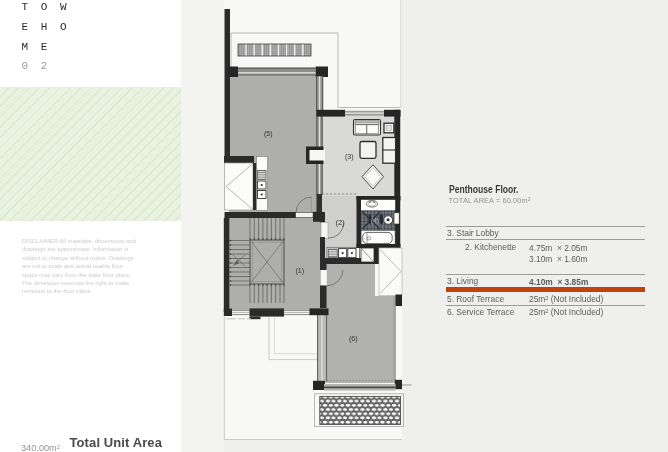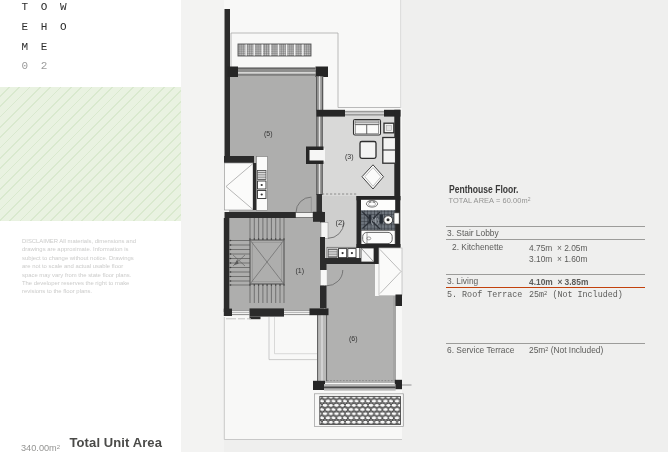--- a/index.html
+++ b/index.html
@@ -28,36 +28,36 @@
 <div class="abs" style="left:448.5px;top:195.5px;font-size:7.4px;color:#939392;letter-spacing:0.1px;">TOTAL AREA = 60.00m<span style="font-size:5px;vertical-align:2px;">2</span></div>
 
 <div class="abs" style="left:446px;top:225.5px;width:199px;font-size:8.4px;color:#5c5c5a;">
 
   <div style="height:12.5px;border-top:1px solid #9c9c9a;position:relative;">
       <span style="position:absolute;left:1px;top:1.8px;">3. Stair Lobby</span>
       <span style="position:absolute;left:83px;top:16px;">4.75m &nbsp;× 2.05m</span>
     </div>
 
   <div style="height:12.5px;border-top:1px solid #9c9c9a;position:relative;">
-      <span style="position:absolute;left:6px;top:1.8px;">2. Kitchenette</span>
+      <span style="position:absolute;left:19px;top:1.8px;">2. Kitchenette</span>
       <span style="position:absolute;left:83px;top:1.8px;margin-top:12px;">3.10m &nbsp;× 1.60m</span>
     </div>
 
   <div style="height:12.5px;border-top:1px solid #9c9c9a;position:relative;margin-top:21px;">
       <span style="position:absolute;left:1px;top:1.8px;">3. Living</span>
       <span style="position:absolute;left:83px;top:2px;font-weight:bold;">4.10m &nbsp;× 3.85m</span>
     </div>
 
 
-  <div style="height:12.5px;border-top:1px solid #c2410c;position:relative;font-family:Liberation Mono, monospace;">
+  <div style="height:12.5px;border-top:5px solid #c2410c;position:relative;">
       <span style="position:absolute;left:1px;top:1.8px;">5. Roof Terrace</span>
       <span style="position:absolute;left:83px;top:1.8px;">25m<span style="font-size:5.5px;vertical-align:2px;">2</span> (Not Included)</span>
     </div>
 
-  <div style="height:12.5px;border-top:1px solid #9c9c9a;position:relative;margin-top:42px;">
+  <div style="height:12.5px;border-top:1px solid #9c9c9a;position:relative;">
       <span style="position:absolute;left:1px;top:1.8px;">6. Service Terrace</span>
       <span style="position:absolute;left:83px;top:1.8px;">25m<span style="font-size:5.5px;vertical-align:2px;">2</span> (Not Included)</span>
     </div>
 </div>
 
 <svg class="abs" style="left:0;top:0;" width="668" height="452" viewBox="0 0 668 452">
 <defs>
   <pattern id="grate" width="1.9" height="1.9" patternUnits="userSpaceOnUse">
     <rect width="1.9" height="1.9" fill="#c8c8c8"></rect>
     <path d="M0,0H1.9M0,0V1.9" stroke="#525252" stroke-width="0.7"></path>

